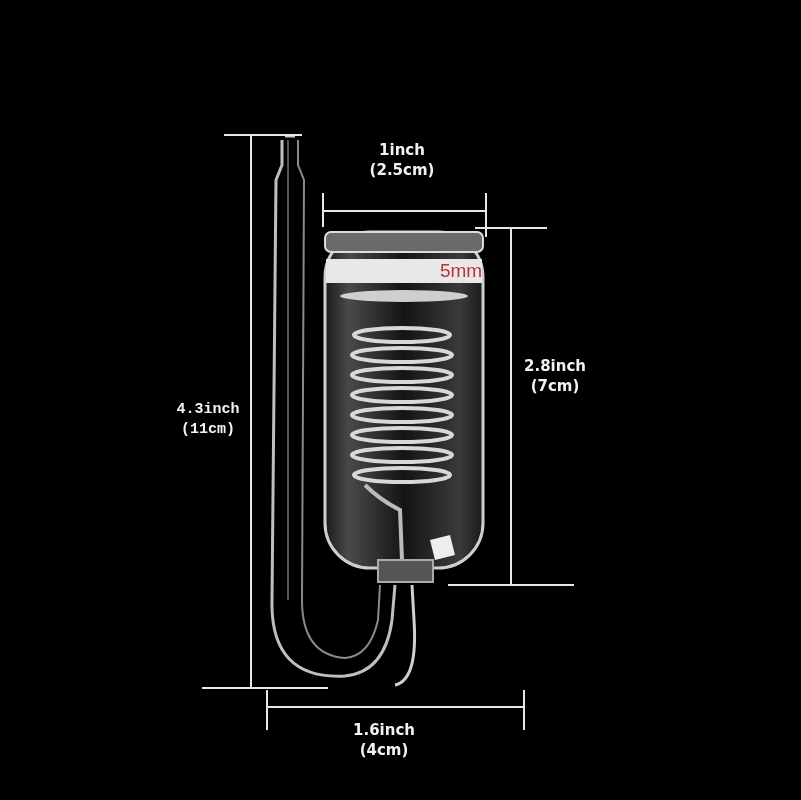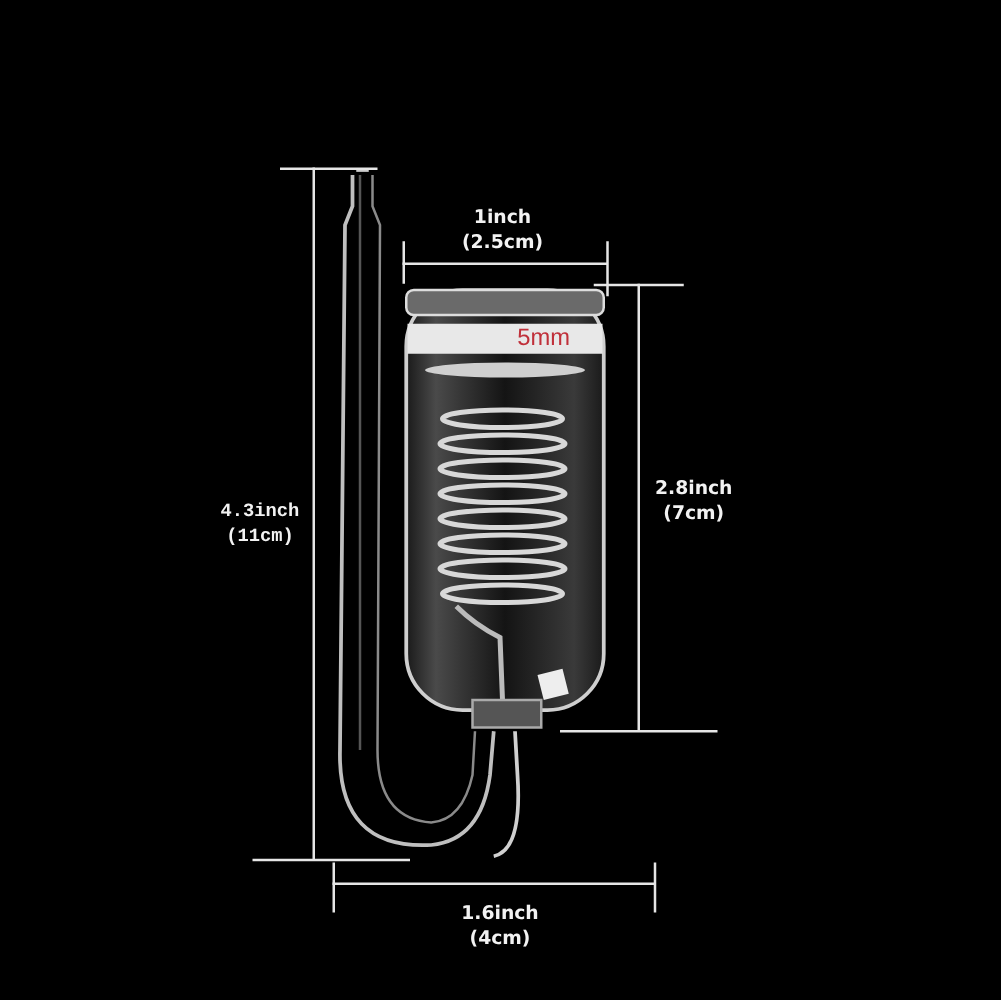--- a/index.html
+++ b/index.html
@@ -7,21 +7,21 @@
       width: 801px; height: 800px; background: #000; position: relative; overflow: hidden;
       font-family: "DejaVu Sans", sans-serif; color: #fff;
     }
     .line { position: absolute; background: #e6e6e6; }
     .label {
       position: absolute; text-align: center; font-weight: bold; font-size: 15px; line-height: 20px; color: #f2f2f2;
       white-space: nowrap;
     }
     .product { position: absolute; left: 0; top: 0; width: 801px; height: 800px; }
     .band-text {
-      position: absolute; left: 314px; top: 260px; width: 156px; height: 39px;
+      position: absolute; left: 340px; top: 260px; width: 156px; height: 39px;
       text-align: center; font-family: "Liberation Sans", sans-serif; font-size: 19px; line-height: 22px; padding-left: 43px;
     }
   </style>
 </head>
 <body>
 
 <svg class="product" width="801" height="800" viewBox="0 0 801 800">
   <defs>
     <linearGradient id="glass" x1="0" x2="1" y1="0" y2="0">
       <stop offset="0" stop-color="#1a1a1a"></stop>
@@ -72,28 +72,28 @@
 <div class="line" style="left:485px;top:193px;width:2px;height:44px;"></div>
 
 <div class="line" style="left:475px;top:227px;width:72px;height:2px;"></div>
 <div class="line" style="left:510px;top:227px;width:2px;height:358px;"></div>
 <div class="line" style="left:448px;top:584px;width:126px;height:2px;"></div>
 
 <div class="line" style="left:266px;top:706px;width:258px;height:2px;"></div>
 <div class="line" style="left:266px;top:690px;width:2px;height:40px;"></div>
 <div class="line" style="left:523px;top:690px;width:2px;height:40px;"></div>
 
-<div class="label" style="left:352px;top:163px;width:100px;">
+<div class="label" style="left:352px;top:140px;width:100px;">
   <div>1inch</div>
   <div>(2.5cm)</div>
 </div>
 <div class="label" style="left:158px;top:400px;width:100px;font-family:Liberation Mono, monospace;">
   <div>4.3inch</div>
   <div>(11cm)</div>
 </div>
-<div class="label" style="left:505px;top:380px;width:100px;">
+<div class="label" style="left:505px;top:356px;width:100px;">
   <div>2.8inch</div>
   <div>(7cm)</div>
 </div>
-<div class="label" style="left:350px;top:720px;width:100px;">
+<div class="label" style="left:334px;top:720px;width:100px;">
   <div>1.6inch</div>
   <div>(4cm)</div>
 </div>
 
 </body></html>

